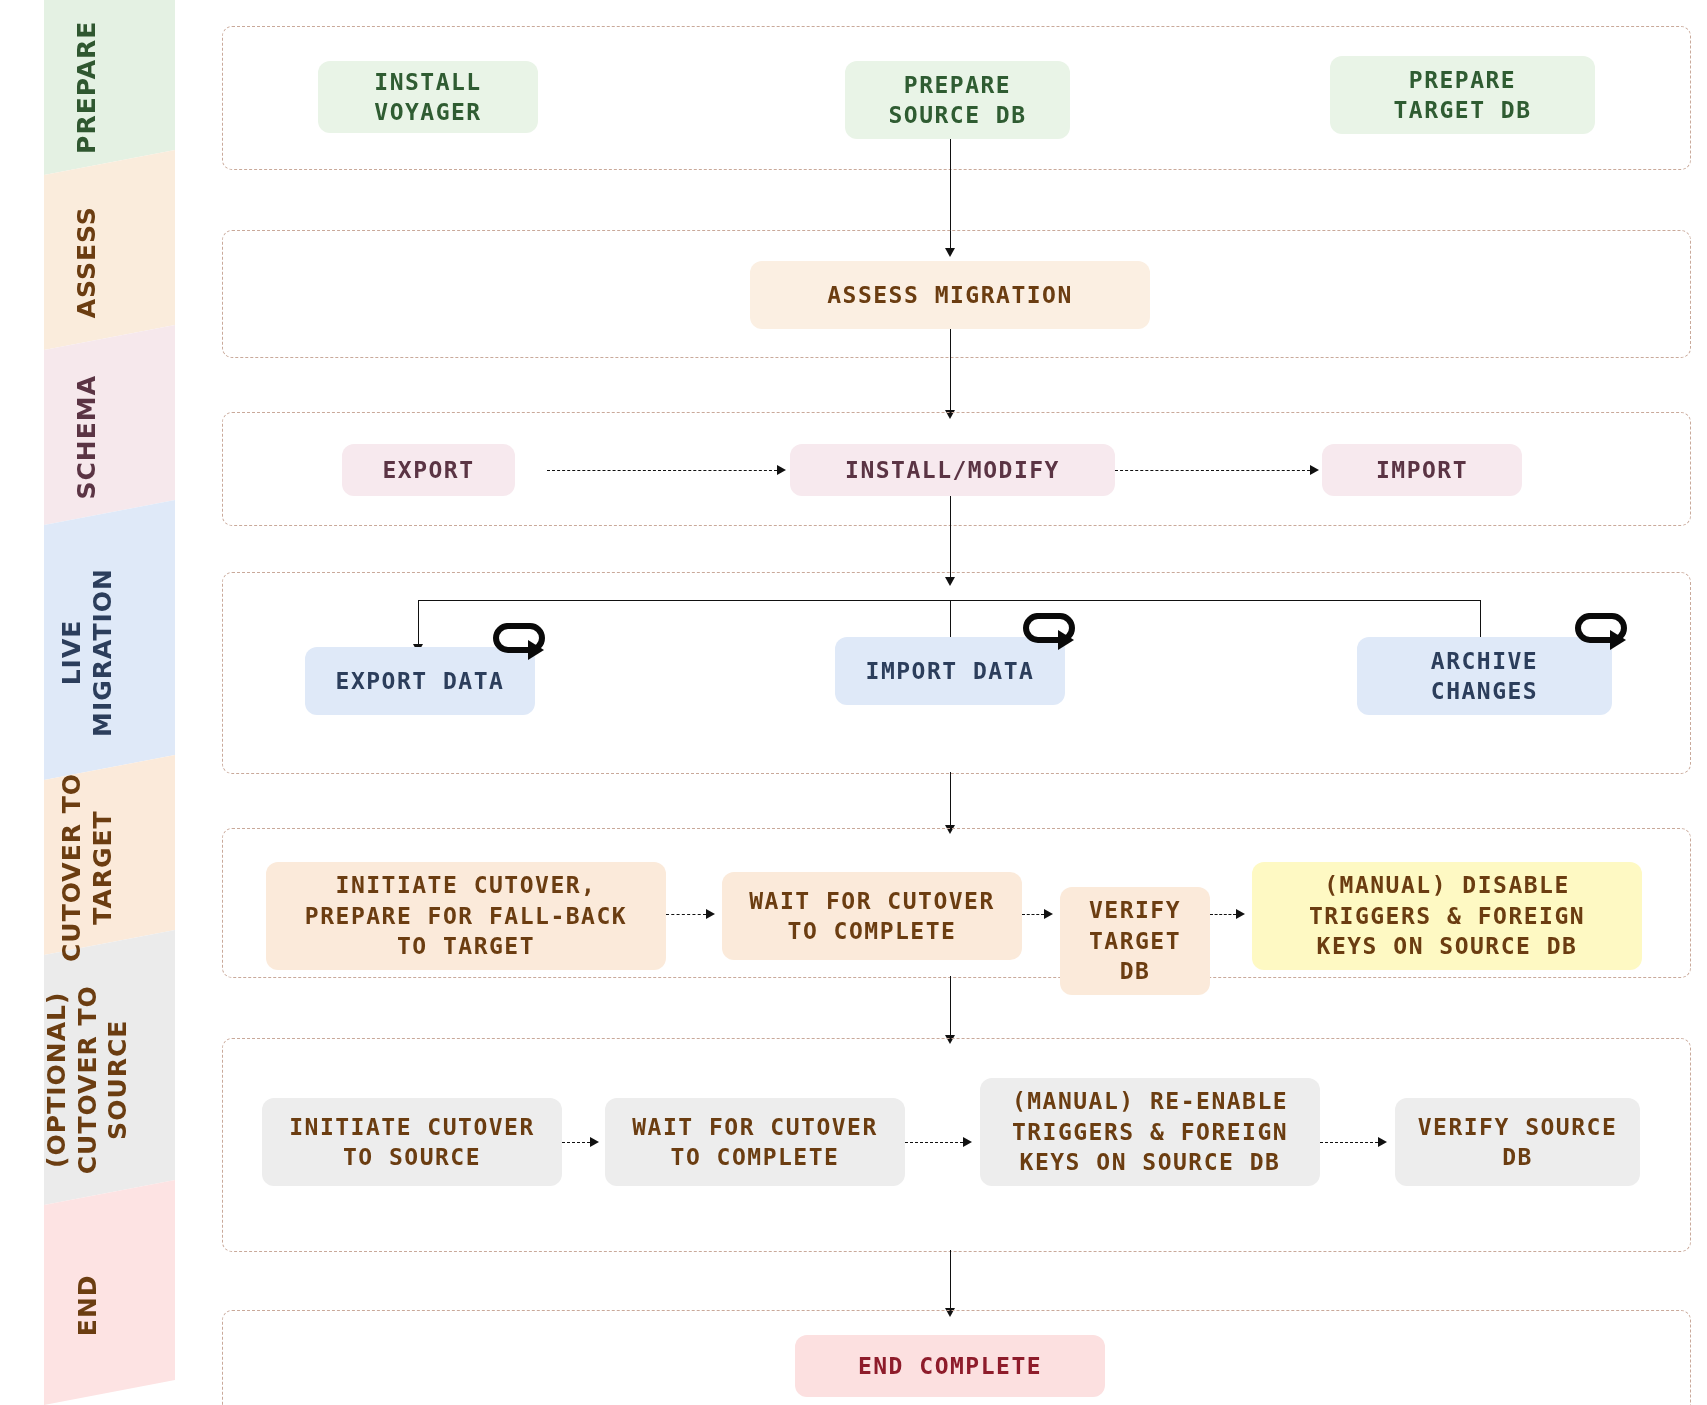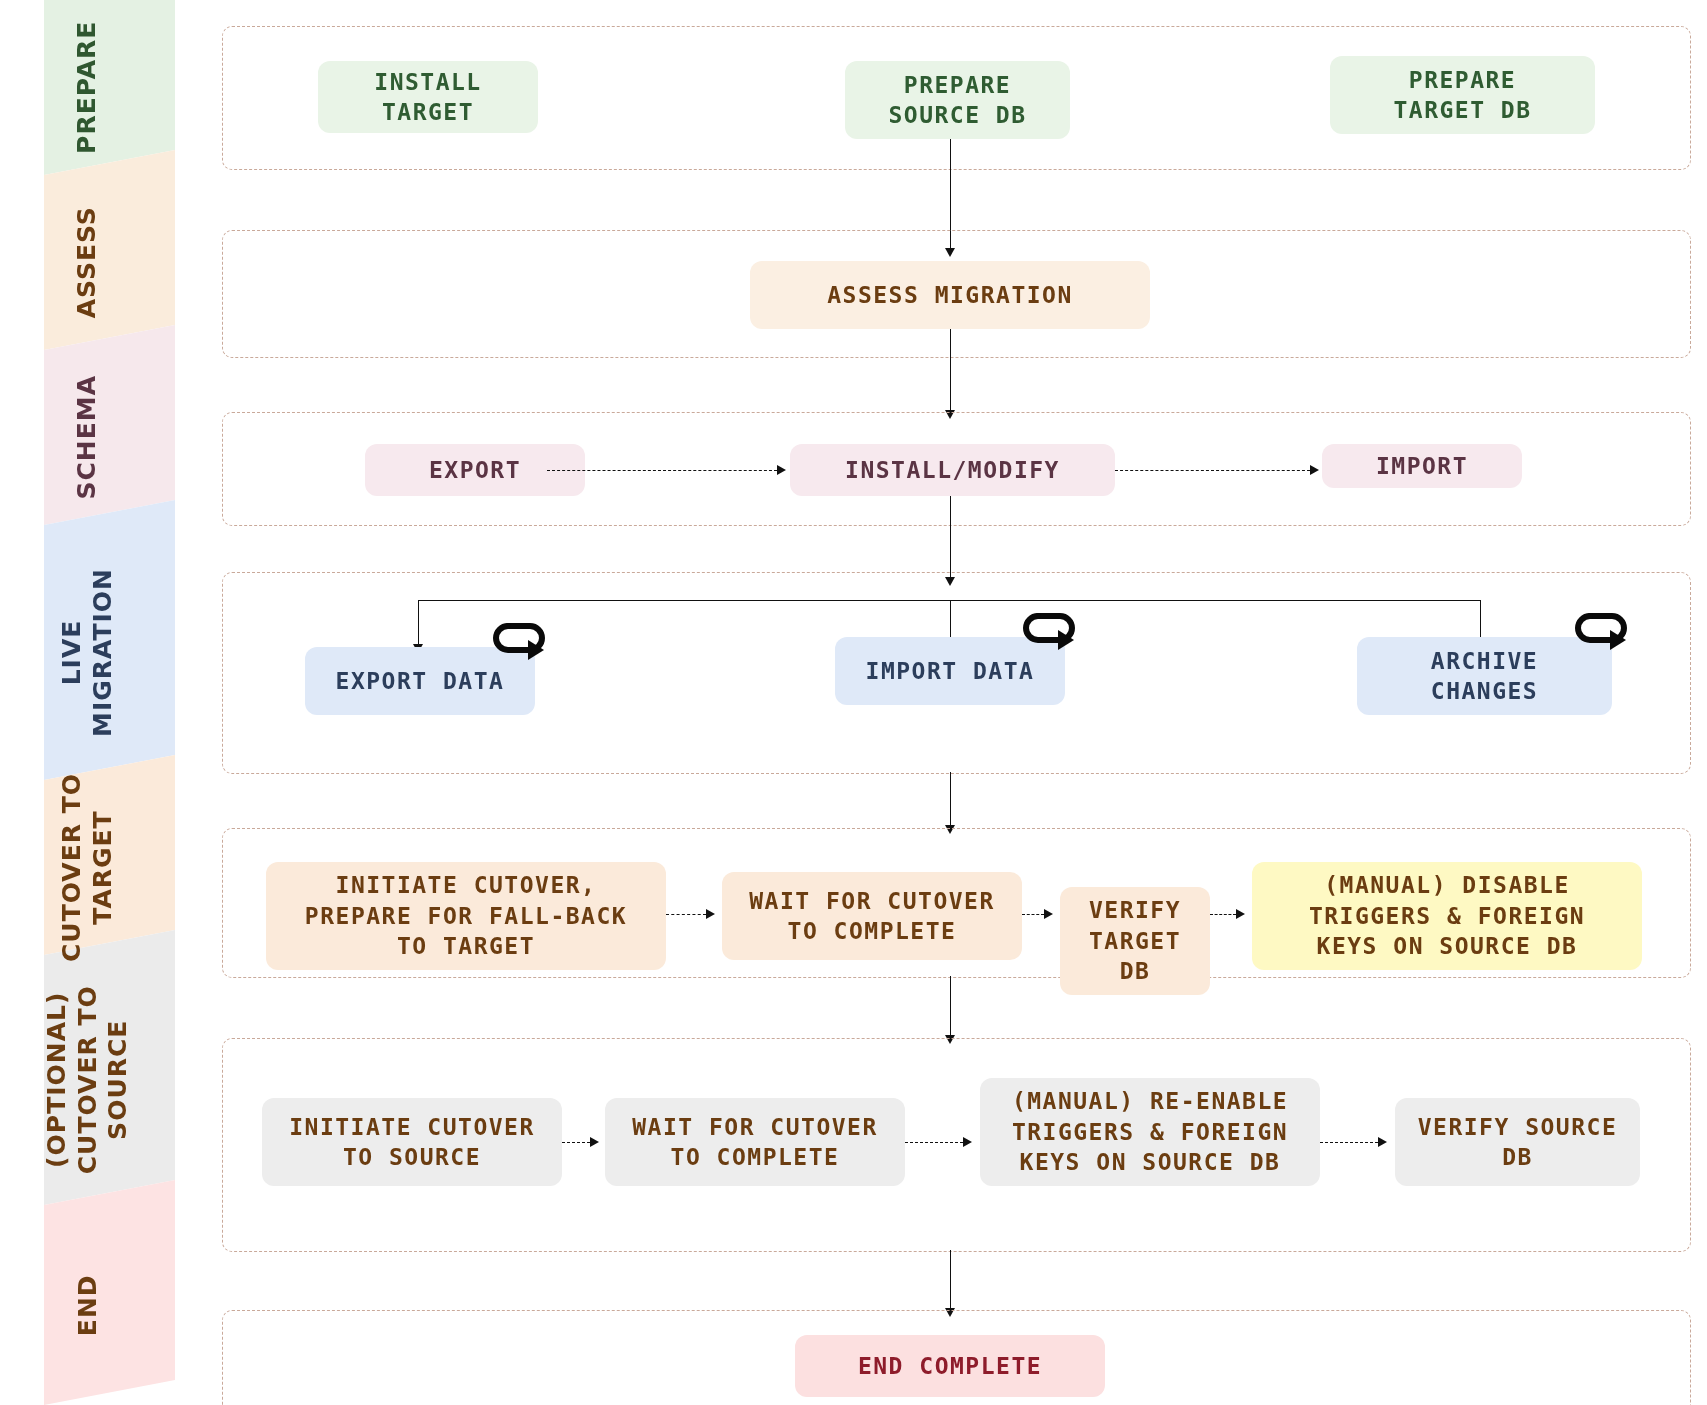--- a/index.html
+++ b/index.html
@@ -150,41 +150,41 @@
 SOURCE</div>
     </div>
     <div class="stage-cell" style="top:1205px;height:200px;">
       <div class="stage-label" style="color:#6b3d11;">END</div>
     </div>
   </div>
 
   <div class="lane" style="left:222px;top:26px;width:1467px;height:142px;"></div>
 
   <div class="node" style="left:318px;top:61px;width:220px;height:72px;background:#e9f4e7;color:#2f5c32;">INSTALL
-TARGET</div>
+VOYAGER</div>
   <div class="node" style="left:845px;top:61px;width:225px;height:78px;background:#e9f4e7;color:#2f5c32;">PREPARE
 SOURCE DB</div>
   <div class="node" style="left:1330px;top:56px;width:265px;height:78px;background:#e9f4e7;color:#2f5c32;">PREPARE
 TARGET DB</div>
 
   <div class="vline" style="left:950px;top:139px;height:112px;"></div>
   <div class="arrowhead-down" style="left:945px;top:248px;"></div>
 
   <div class="lane" style="left:222px;top:230px;width:1467px;height:126px;"></div>
 
   <div class="node" style="left:750px;top:261px;width:400px;height:68px;background:#fbefe2;color:#6b3d11;">ASSESS MIGRATION</div>
 
   <div class="vline" style="left:950px;top:329px;height:85px;"></div>
   <div class="arrowhead-down" style="left:945px;top:410px;"></div>
 
   <div class="lane" style="left:222px;top:412px;width:1467px;height:112px;"></div>
 
-  <div class="node" style="left:342px;top:444px;width:220px;height:52px;background:#f7e9ee;color:#5b3444;margin-left:23px;">EXPORT</div>
+  <div class="node" style="left:342px;top:444px;width:173px;height:52px;background:#f7e9ee;color:#5b3444;">EXPORT</div>
   <div class="node" style="left:790px;top:444px;width:325px;height:52px;background:#f7e9ee;color:#5b3444;">INSTALL/MODIFY</div>
-  <div class="node" style="left:1322px;top:444px;width:200px;height:44px;background:#f7e9ee;color:#5b3444;">IMPORT</div>
+  <div class="node" style="left:1322px;top:444px;width:200px;height:52px;background:#f7e9ee;color:#5b3444;">IMPORT</div>
 
   <div class="hline-dash" style="left:547px;top:470px;width:230px;"></div>
   <div class="arrowhead-right" style="left:777px;top:465px;"></div>
   <div class="hline-dash" style="left:1115px;top:470px;width:195px;"></div>
   <div class="arrowhead-right" style="left:1310px;top:465px;"></div>
 
   <div class="vline" style="left:950px;top:496px;height:85px;"></div>
   <div class="arrowhead-down" style="left:945px;top:577px;"></div>
 
   <div class="lane" style="left:222px;top:572px;width:1467px;height:200px;"></div>

